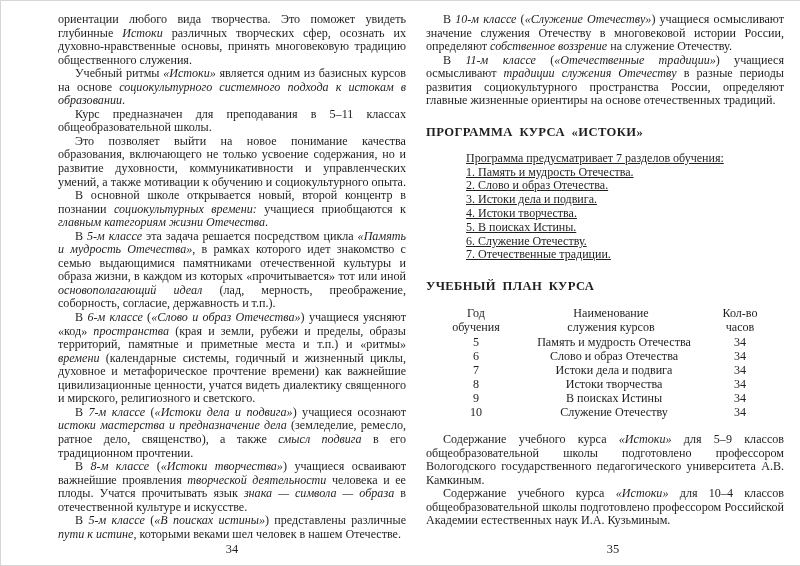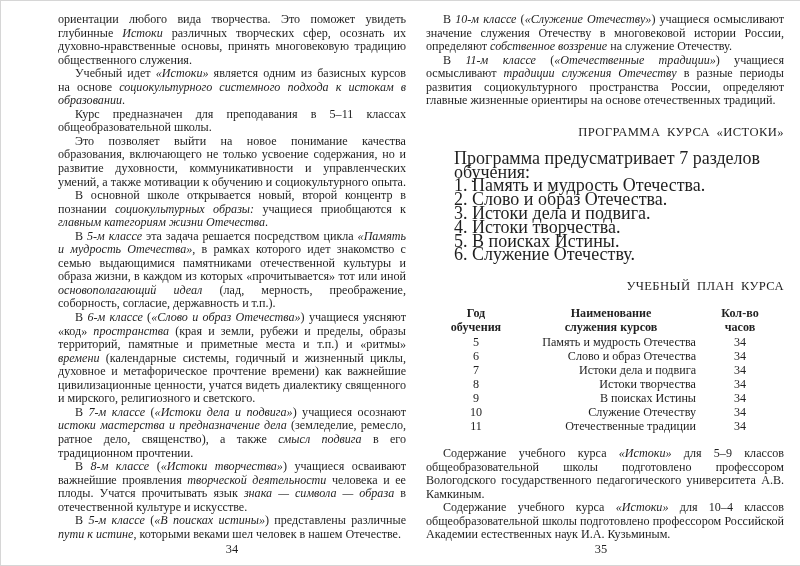--- a/index.html
+++ b/index.html
@@ -24,64 +24,64 @@
     text-align: justify;
     font-size: 12.1px;
     line-height: 13.55px;
   }
   .para.noindent { text-indent: 0; }
   .it { font-style: italic; margin-top: 24px; }
 
   .section-heading {
     margin: 17px 0 12px 0;
     font-size: 12.6px;
-    font-weight: normal;
-    text-align: right;
+    font-weight: bold;
+    text-align: left;
     letter-spacing: 0.4px;
     word-spacing: 3px;
   }
-  .program-block { margin-left: 28px; font-size: 18px; line-height: 13.8px; }
+  .program-block { margin-left: 40px; font-size: 12px; line-height: 13.8px; text-decoration: underline; }
   .intro-line { margin: 0; }
   .list-line { margin: 0; }
 
   table.plan { width: 100%; border-collapse: collapse; font-size: 12.1px; line-height: 14px; margin-top: 2px; }
   table.plan th {
-    font-weight: bold;
+    font-weight: normal;
     white-space: pre-line;
     text-align: center;
     vertical-align: top;
     padding: 0 0 1px 0;
   }
   table.plan td { padding: 0; }
   table.plan td.c0, table.plan td.c2 { text-align: center; }
-  table.plan td.c1 { text-align: right; padding-left: 6px; margin-top: 11px; }
+  table.plan td.c1 { text-align: center; padding-left: 6px; margin-top: 11px; }
 
   .bottom-paras { margin-top: 14px; }
 
   .pagenum {
     position: absolute;
     bottom: 9px;
     font-size: 12.4px;
     text-align: center;
   }
   .pagenum-left  { left: 42px; width: 348px; }
-  .pagenum-right { left: 6px; width: 358px; }
+  .pagenum-right { left: 18px; width: 358px; }
 </style>
 </head>
 <body>
 
 <div class="spread">
 
   <div class="page page-left">
     <div>
         <p class="para noindent"><span>ориентации любого вида творчества. Это поможет увидеть глубинные </span><span class="it">Истоки</span><span> различных творческих сфер, осознать их духовно-нравственные основы, принять многовековую традицию общественного служения.</span></p>
-        <p class="para"><span>Учебный идет </span><span class="it">«Истоки»</span><span> является одним из базисных курсов на основе </span><span class="it">социокультурного системного подхода к истокам в образовании</span><span>.</span></p>
+        <p class="para"><span>Учебный ритмы </span><span class="it">«Истоки»</span><span> является одним из базисных курсов на основе </span><span class="it">социокультурного системного подхода к истокам в образовании</span><span>.</span></p>
         <p class="para"><span>Курс предназначен для преподавания в 5–11 классах общеобразовательной школы.</span></p>
         <p class="para"><span>Это позволяет выйти на новое понимание качества образования, включающего не только усвоение содержания, но и развитие духовности, коммуникативности и управленческих умений, а также мотивации к обучению и социокультурного опыта.</span></p>
-        <p class="para"><span>В основной школе открывается новый, второй концентр в познании </span><span class="it">социокультурных образы:</span><span> учащиеся приобщаются к </span><span class="it">главным категориям жизни Отечества</span><span>.</span></p>
+        <p class="para"><span>В основной школе открывается новый, второй концентр в познании </span><span class="it">социокультурных времени:</span><span> учащиеся приобщаются к </span><span class="it">главным категориям жизни Отечества</span><span>.</span></p>
         <p class="para"><span>В </span><span class="it">5-м классе</span><span> эта задача решается посредством цикла </span><span class="it">«Память и мудрость Отечества»</span><span>, в рамках которого идет знакомство с семью выдающимися памятниками отечественной культуры и образа жизни, в каждом из которых «прочитывается» тот или иной </span><span class="it">основополагающий идеал</span><span> (лад, мерность, преображение, соборность, согласие, державность и т.п.).</span></p>
         <p class="para"><span>В </span><span class="it">6-м классе</span><span> (</span><span class="it">«Слово и образ Отечества»</span><span>) учащиеся уясняют «код» </span><span class="it">пространства</span><span> (края и земли, рубежи и пределы, образы территорий, памятные и приметные места и т.п.) и «ритмы» </span><span class="it">времени</span><span> (календарные системы, годичный и жизненный циклы, духовное и метафорическое прочтение времени) как важнейшие цивилизационные ценности, учатся видеть диалектику священного и мирского, религиозного и светского.</span></p>
         <p class="para"><span>В </span><span class="it">7-м классе</span><span> (</span><span class="it">«Истоки дела и подвига»</span><span>) учащиеся осознают </span><span class="it">истоки мастерства и предназначение дела</span><span> (земледелие, ремесло, ратное дело, священство), а также </span><span class="it">смысл подвига</span><span> в его традиционном прочтении.</span></p>
         <p class="para"><span>В </span><span class="it">8-м классе</span><span> (</span><span class="it">«Истоки творчества»</span><span>) учащиеся осваивают важнейшие проявления </span><span class="it">творческой деятельности</span><span> человека и ее плоды. Учатся прочитывать язык </span><span class="it">знака — символа — образа</span><span> в отечественной культуре и искусстве.</span></p>
         <p class="para"><span>В </span><span class="it">5-м классе</span><span> (</span><span class="it">«В поисках истины»</span><span>) представлены различные </span><span class="it">пути к истине</span><span>, которыми веками шел человек в нашем Отечестве.</span></p>
       </div>
     <div class="pagenum pagenum-left">34</div>
   </div>
 
   <div class="page page-right">
@@ -94,20 +94,21 @@
 
     <div class="program-block">
       <div class="intro-line">Программа предусматривает 7 разделов обучения:</div>
       <div>
           <div class="list-line">1. Память и мудрость Отечества.</div>
           <div class="list-line">2. Слово и образ Отечества.</div>
           <div class="list-line">3. Истоки дела и подвига.</div>
           <div class="list-line">4. Истоки творчества.</div>
           <div class="list-line">5. В поисках Истины.</div>
           <div class="list-line">6. Служение Отечеству.</div>
+          <div class="list-line">7. Отечественные традиции.</div>
         </div>
     </div>
 
     <div class="section-heading">УЧЕБНЫЙ ПЛАН КУРСА</div>
 
     <table class="plan">
       <colgroup>
         <col style="width:100px">
         <col style="width:170px">
         <col style="width:88px">
@@ -146,25 +147,20 @@
           <tr>
             <td class="c0">9</td>
             <td class="c1">В поисках Истины</td>
             <td class="c2">34</td>
           </tr>
           <tr>
             <td class="c0">10</td>
             <td class="c1">Служение Отечеству</td>
             <td class="c2">34</td>
           </tr>
-          <tr>
-            <td class="c0">11</td>
-            <td class="c1">Отечественные традиции</td>
-            <td class="c2">34</td>
-          </tr>
         </tbody>
     </table>
 
     <div class="bottom-paras">
         <p class="para"><span>Содержание учебного курса </span><span class="it">«Истоки»</span><span> для 5–9 классов общеобразовательной школы подготовлено профессором Вологодского государственного педагогического университета А.В. Камкиным.</span></p>
         <p class="para"><span>Содержание учебного курса </span><span class="it">«Истоки»</span><span> для 10–4 классов общеобразовательной школы подготовлено профессором Российской Академии естественных наук И.А. Кузьминым.</span></p>
       </div>
 
     <div class="pagenum pagenum-right">35</div>
   </div>

